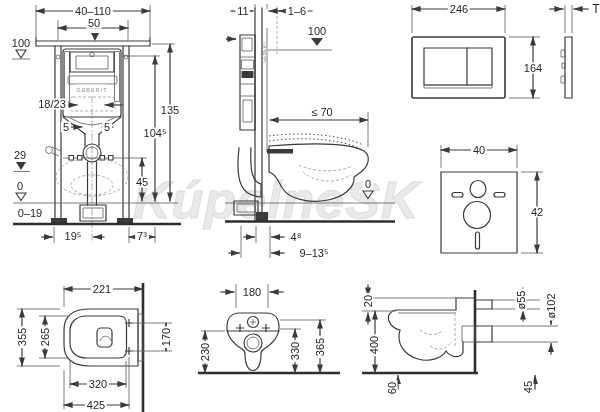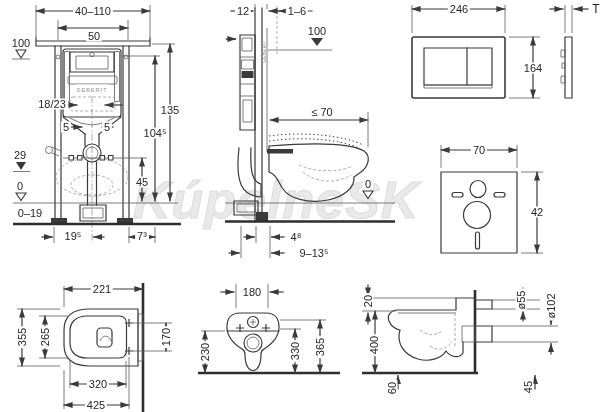--- a/index.html
+++ b/index.html
@@ -228,49 +228,49 @@
       <line class="s" x1="523" y1="288" x2="523" y2="298" marker-end="url(#ae)"></line>
       <line class="s" x1="523" y1="321" x2="523" y2="311" marker-end="url(#ae)"></line>
       <path class="thin" d="M492,326 H558 M492,342 H558"></path>
       <line class="s" x1="551" y1="316" x2="551" y2="324.5" marker-end="url(#ae)"></line>
       <line class="s" x1="551" y1="354" x2="551" y2="343.5" marker-end="url(#ae)"></line>
       <line class="s" x1="535" y1="389" x2="535" y2="375.5" marker-end="url(#ae)"></line>
     </g>
   </svg>
 
   <span class="lbl" style="left:93px;top:11px">40–110</span>
-  <span class="lbl" style="left:94px;top:36px">50</span>
+  <span class="lbl" style="left:94px;top:23px">50</span>
   <span class="lbl" style="left:21px;top:43px">100</span>
   <span class="lbl" style="left:52px;top:104px">18/23</span>
   <span class="lbl" style="left:66px;top:127px">5</span>
   <span class="lbl" style="left:107px;top:127px">5</span>
   <span class="lbl" style="left:170px;top:110px">135</span>
   <span class="lbl" style="left:155px;top:133px">104⁵</span>
   <span class="lbl" style="left:20px;top:155px">29</span>
   <span class="lbl" style="left:142px;top:182px">45</span>
   <span class="lbl" style="left:20px;top:186px">0</span>
   <span class="lbl" style="left:30px;top:213px">0–19</span>
   <span class="lbl" style="left:73px;top:236px">19⁵</span>
   <span class="lbl" style="left:142px;top:236px">7³</span>
   <span class="lbl brand" style="left:92px;top:90px">GEBERIT</span>
 
-  <span class="lbl" style="left:243px;top:11px">12</span>
+  <span class="lbl" style="left:243px;top:11px">11</span>
   <span class="lbl" style="left:297px;top:11px">1–6</span>
   <span class="lbl" style="left:317px;top:31px">100</span>
   <span class="lbl" style="left:322px;top:112px">≤ 70</span>
   <span class="lbl" style="left:368px;top:184px">0</span>
   <span class="lbl" style="left:296px;top:237px">4⁸</span>
   <span class="lbl" style="left:314px;top:253px">9–13⁵</span>
   <span class="lbl brandv" style="left:264px;top:51px">GEBERIT</span>
 
   <span class="lbl" style="left:459px;top:9px">246</span>
   <span class="lbl" style="left:533px;top:68px">164</span>
   <span class="lbl" style="left:596px;top:9px;font-size:12px">T</span>
 
-  <span class="lbl" style="left:479px;top:150px">70</span>
+  <span class="lbl" style="left:479px;top:150px">40</span>
   <span class="lbl" style="left:537px;top:212px">42</span>
 
   <span class="lbl" style="left:102px;top:289px">221</span>
   <span class="lbl rot" style="left:22px;top:337px">355</span>
   <span class="lbl rot" style="left:45px;top:337px">265</span>
   <span class="lbl rot" style="left:166px;top:337px">170</span>
   <span class="lbl" style="left:98px;top:384px">320</span>
   <span class="lbl" style="left:96px;top:405px">425</span>
 
   <span class="lbl" style="left:252px;top:292px">180</span>

